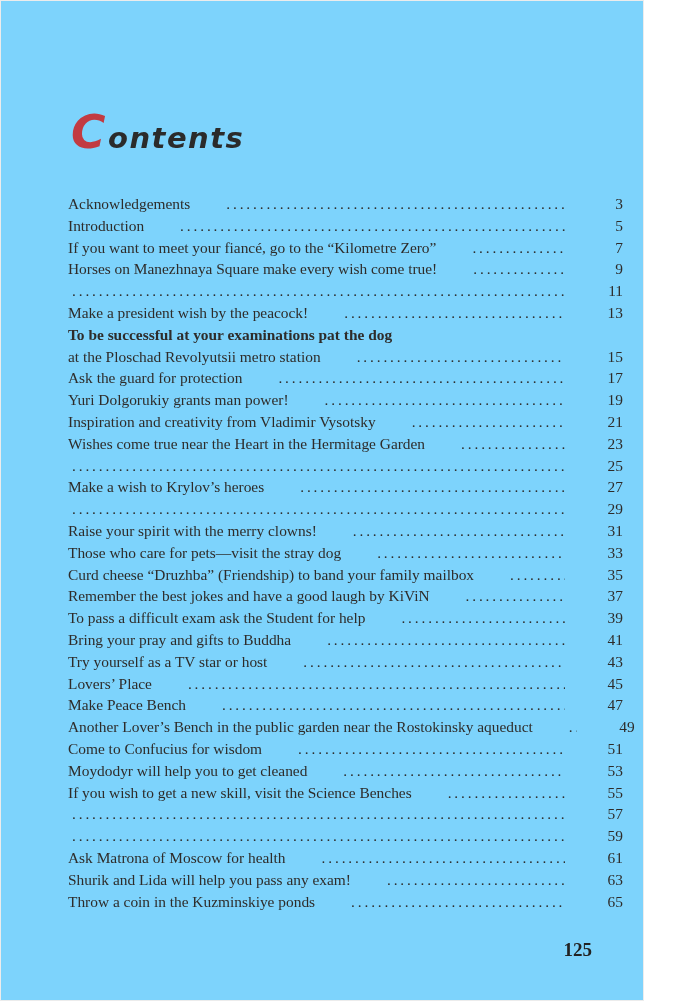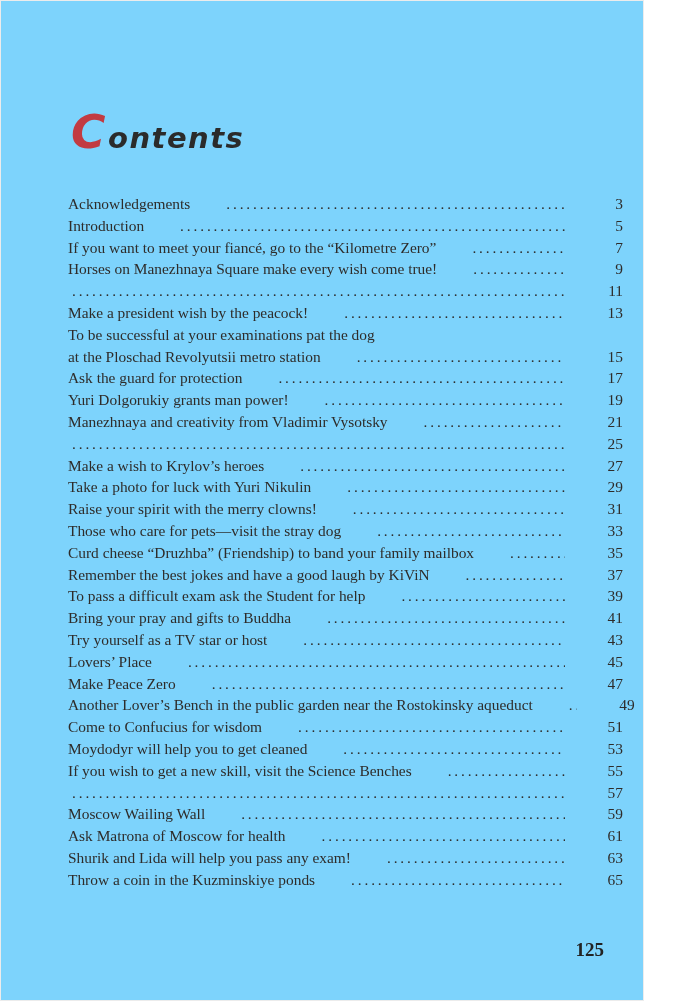--- a/index.html
+++ b/index.html
@@ -43,20 +43,21 @@
     align-items: baseline;
     line-height: 21.8px;
     height: 21.8px;
     white-space: nowrap;
     gap: 32px;
   }
   .toc-line {
     line-height: 21.8px;
     height: 21.8px;
     white-space: nowrap;
+    font-weight: bold;
   }
   .toc-text { flex: 0 0 auto; }
   .toc-dots {
     flex: 1 1 auto;
     overflow: hidden;
     white-space: nowrap;
     margin: 0 6px 0 4px;
     min-width: 8px;
   }
   .toc-dots::after {
@@ -64,21 +65,21 @@
     content: ". . . . . . . . . . . . . . . . . . . . . . . . . . . . . . . . . . . . . . . . . . . . . . . . . . . . . . . . . . . . . . . . . . . . . . . . . . . . . . . . . . . . . . . . . . . . . . . . . . . . . . . . . . . . . . . . . . . . . . . . . . . . .";
   }
   .toc-page {
     flex: 0 0 auto;
     min-width: 20px;
     text-align: right;
   }
   .folio {
     position: absolute;
     top: 938px;
-    right: 39px;
+    right: 51px;
     font-size: 19px;
     font-weight: 700;
     color: #222;
   }
 </style>
 </head>
 <body>
 
 <div class="page">
 
@@ -124,35 +125,39 @@
         <span class="toc-text">Ask the guard for protection</span>
         <span class="toc-dots"></span>
         <span class="toc-page">17</span>
       </div>
       <div class="toc-row">
         <span class="toc-text">Yuri Dolgorukiy grants man power!</span>
         <span class="toc-dots"></span>
         <span class="toc-page">19</span>
       </div>
       <div class="toc-row">
-        <span class="toc-text">Manezhnaya and creativity from Vladimir Vysotsky</span>
+        <span class="toc-text">Inspiration and creativity from Vladimir Vysotsky</span>
         <span class="toc-dots"></span>
         <span class="toc-page">21</span>
       </div>
       <div class="toc-row">
+        <span class="toc-text">Wishes come true near the Heart in the Hermitage Garden</span>
+        <span class="toc-dots"></span>
+        <span class="toc-page">23</span>
+      </div>
+      <div class="toc-row">
         <span class="toc-dots"></span>
         <span class="toc-page">25</span>
       </div>
       <div class="toc-row">
         <span class="toc-text">Make a wish to Krylov’s heroes</span>
         <span class="toc-dots"></span>
         <span class="toc-page">27</span>
       </div>
       <div class="toc-row">
-        <span class="toc-text">Take a photo for luck with Yuri Nikulin</span>
         <span class="toc-dots"></span>
         <span class="toc-page">29</span>
       </div>
       <div class="toc-row">
         <span class="toc-text">Raise your spirit with the merry clowns!</span>
         <span class="toc-dots"></span>
         <span class="toc-page">31</span>
       </div>
       <div class="toc-row">
         <span class="toc-text">Those who care for pets—visit the stray dog</span>
@@ -183,21 +188,21 @@
         <span class="toc-text">Try yourself as a TV star or host</span>
         <span class="toc-dots"></span>
         <span class="toc-page">43</span>
       </div>
       <div class="toc-row">
         <span class="toc-text">Lovers’ Place</span>
         <span class="toc-dots"></span>
         <span class="toc-page">45</span>
       </div>
       <div class="toc-row">
-        <span class="toc-text">Make Peace Zero</span>
+        <span class="toc-text">Make Peace Bench</span>
         <span class="toc-dots"></span>
         <span class="toc-page">47</span>
       </div>
       <div class="toc-row">
         <span class="toc-text">Another Lover’s Bench in the public garden near the Rostokinsky aqueduct</span>
         <span class="toc-dots"></span>
         <span class="toc-page">49</span>
       </div>
       <div class="toc-row">
         <span class="toc-text">Come to Confucius for wisdom</span>
@@ -212,21 +217,20 @@
       <div class="toc-row">
         <span class="toc-text">If you wish to get a new skill, visit the Science Benches</span>
         <span class="toc-dots"></span>
         <span class="toc-page">55</span>
       </div>
       <div class="toc-row">
         <span class="toc-dots"></span>
         <span class="toc-page">57</span>
       </div>
       <div class="toc-row">
-        <span class="toc-text">Moscow Wailing Wall</span>
         <span class="toc-dots"></span>
         <span class="toc-page">59</span>
       </div>
       <div class="toc-row">
         <span class="toc-text">Ask Matrona of Moscow for health</span>
         <span class="toc-dots"></span>
         <span class="toc-page">61</span>
       </div>
       <div class="toc-row">
         <span class="toc-text">Shurik and Lida will help you pass any exam!</span>

